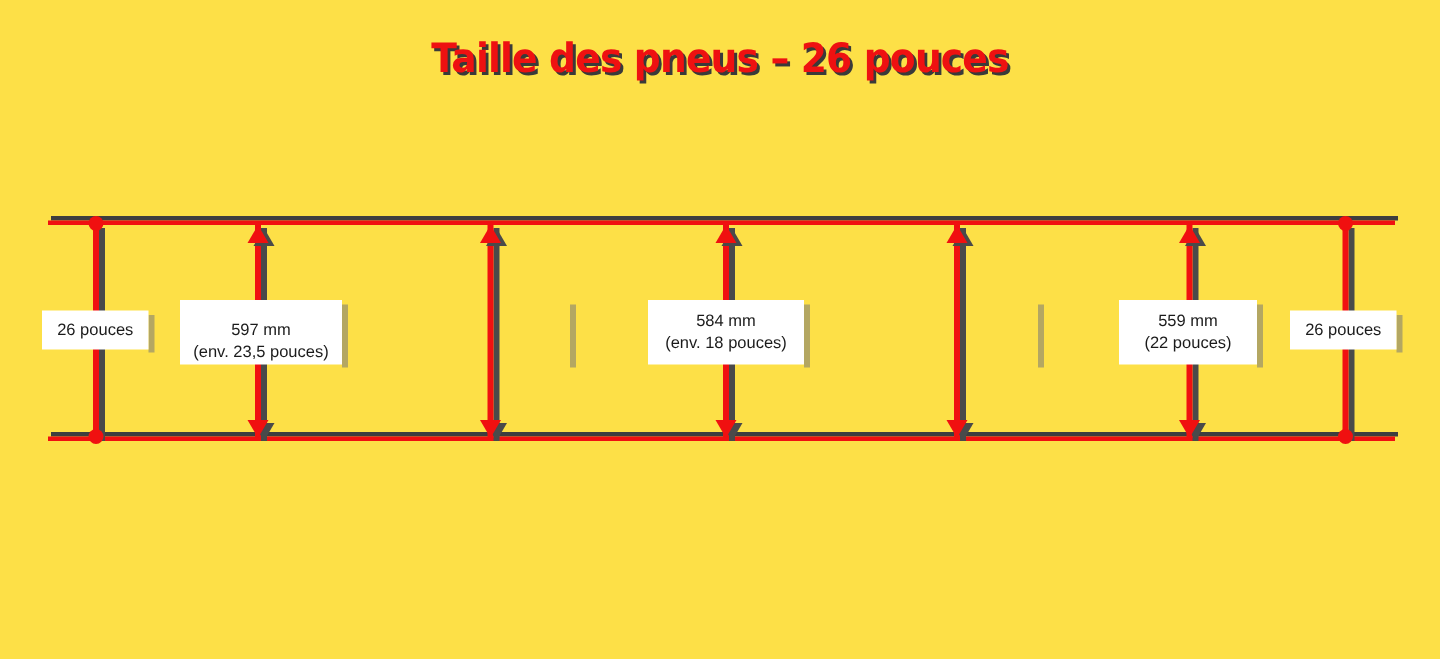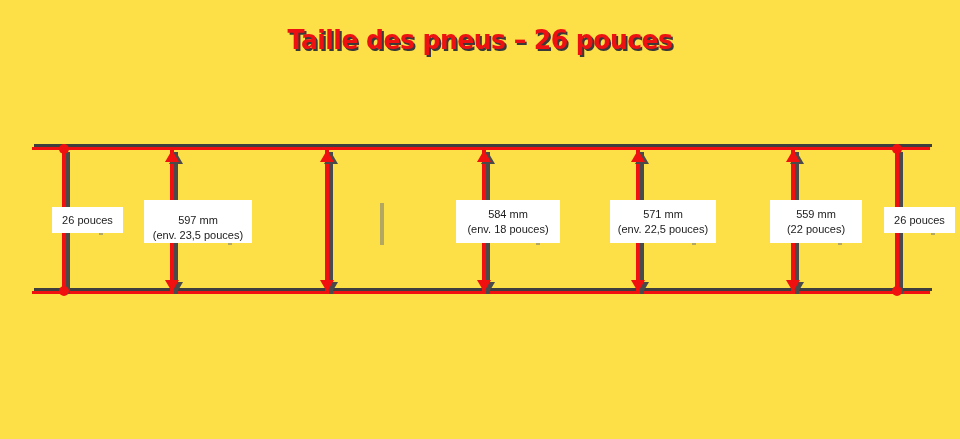--- a/index.html
+++ b/index.html
@@ -116,21 +116,20 @@
     font-family: "Liberation Sans", sans-serif;
     font-size: 11px;
     line-height: 15px;
     text-align: center;
     display: flex;
     flex-direction: column;
     align-items: center;
     justify-content: center;
     box-sizing: border-box;
     white-space: nowrap;
-    margin-left: 24px;
   }
   .label-box.small {
     font-size: 11px;
     padding: 0 6px;
   }
   .label-box .l2 { }
 
   
   .label-shadow {
     position: absolute;
@@ -190,24 +189,20 @@
     <span class="l2">(env. 18 pouces)</span>
   </div>
 
   <div class="vline-shadow" style="left:640px;"></div>
   <div class="vline" style="left:636px;"></div>
   <div class="arrow-up-shadow" style="left:635px; top:152px;"></div>
   <div class="arrow-down-shadow" style="left:635px; top:282px;"></div>
   <div class="arrow-up" style="left:631px; top:150px;"></div>
   <div class="arrow-down" style="left:631px; top:280px;"></div>
   <div class="label-shadow" style="left:692px; top:203px; width:4px; height:42px;"></div>
-  <div class="label-box" style="left:586px; top:200px; width:106px; height:43px;">
-    <span>571 mm</span>
-    <span class="l2">(env. 22,5 pouces)</span>
-  </div>
 
   <div class="vline-shadow" style="left:795px;"></div>
   <div class="vline" style="left:791px;"></div>
   <div class="arrow-up-shadow" style="left:790px; top:152px;"></div>
   <div class="arrow-down-shadow" style="left:790px; top:282px;"></div>
   <div class="arrow-up" style="left:786px; top:150px;"></div>
   <div class="arrow-down" style="left:786px; top:280px;"></div>
   <div class="label-shadow" style="left:838px; top:203px; width:4px; height:42px;"></div>
   <div class="label-box" style="left:746px; top:200px; width:92px; height:43px;">
     <span>559 mm</span>

